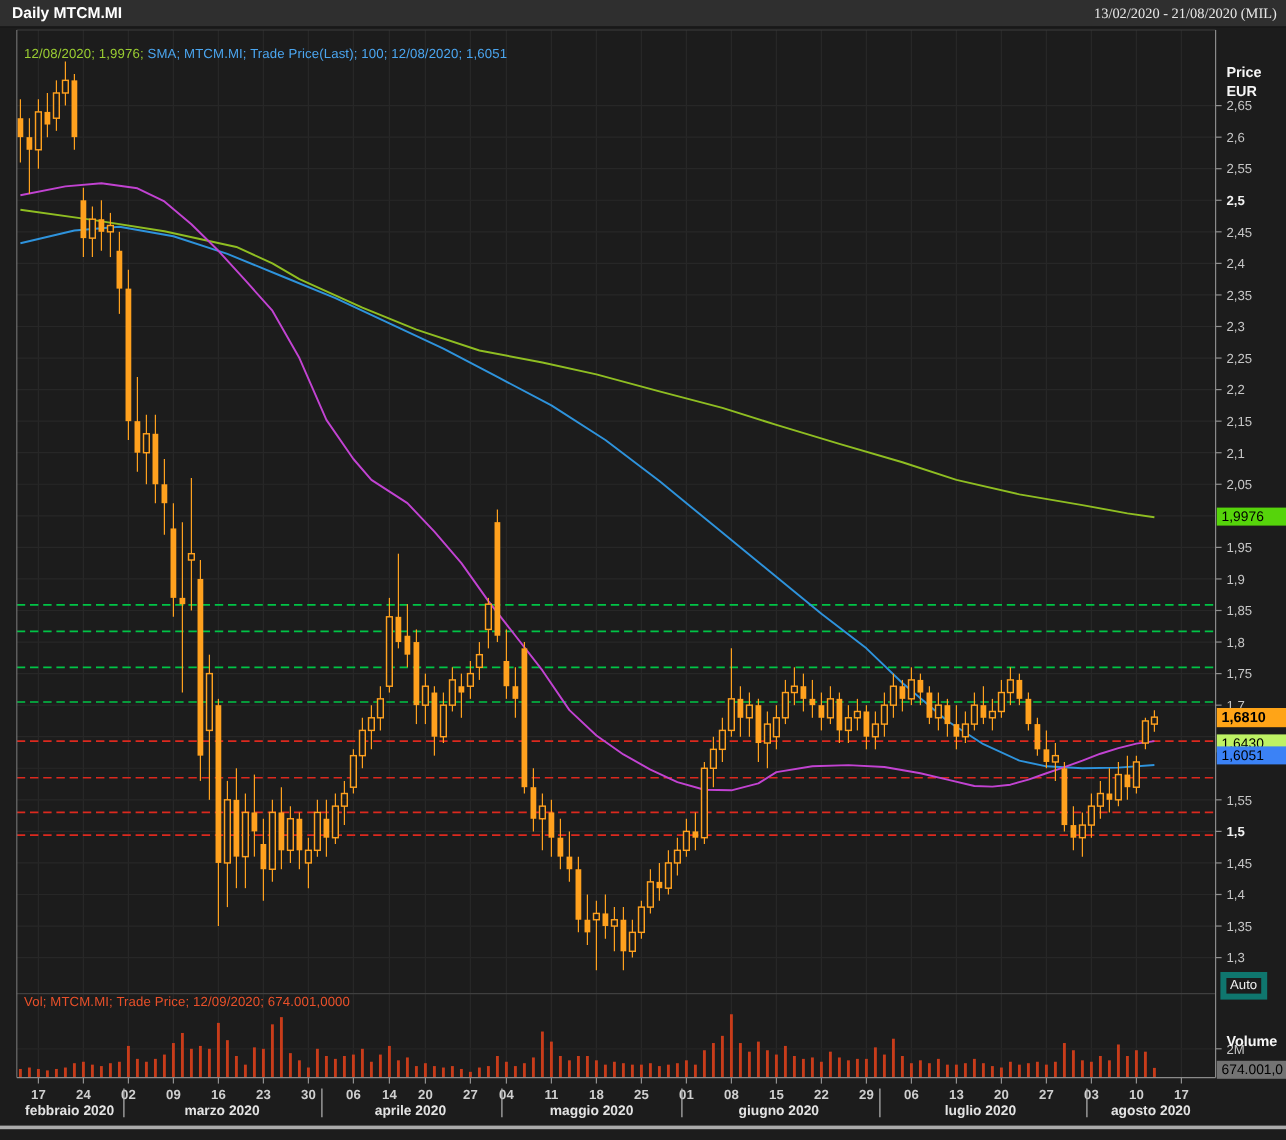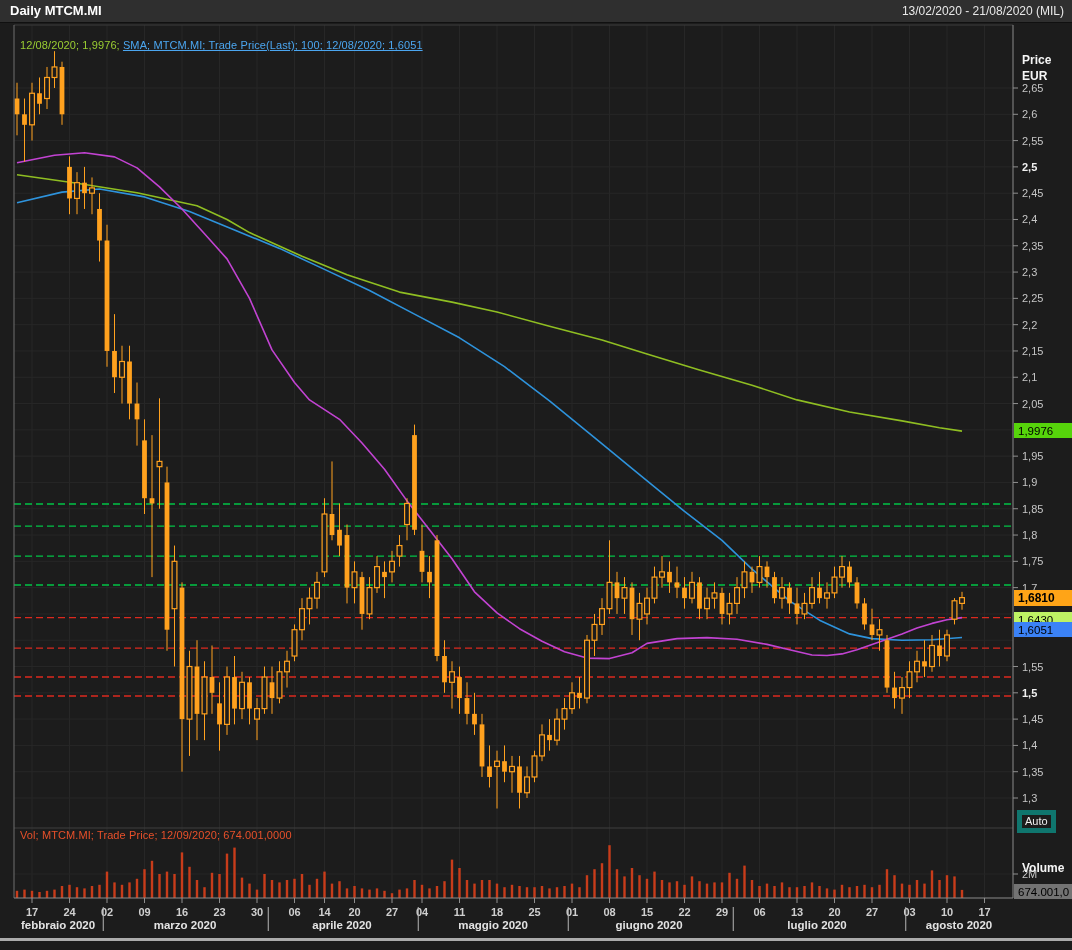--- a/index.html
+++ b/index.html
@@ -3,21 +3,21 @@
 <meta charset="utf-8">
 <style>
   html,body{margin:0;padding:0;background:#161616;}
   body{width:1072px;height:950px;position:relative;overflow:hidden;
        font-family:"Liberation Sans",sans-serif;-webkit-font-smoothing:antialiased;}
   #stage{position:absolute;inset:0;background:#1c1c1c;}
   svg{position:absolute;left:0;top:0;font-family:"Liberation Sans",sans-serif;}
   .titlebar{position:absolute;left:0;top:0;width:1072px;height:22px;background:#2f2f2f;
             border-bottom:1px solid #101010;z-index:5;}
   .titlebar .ttl{position:absolute;left:10px;top:3px;font-size:13px;font-weight:bold;color:#ffffff;}
-  .titlebar .rng{position:absolute;right:8px;top:4px;font-size:12px;color:#e8e8e8;}
+  .titlebar .rng{position:absolute;right:8px;top:4px;font-size:12px;color:#e8e8e8;font-family:Liberation Serif, serif;}
   .legend{position:absolute;left:20px;font-size:11px;white-space:nowrap;z-index:4;letter-spacing:0.1px;}
   .hdr{position:absolute;left:1022px;z-index:4;font-size:12px;font-weight:bold;color:#f5f5f5;line-height:16px;margin-top:19px;}
   .badge{position:absolute;left:1014px;width:68px;z-index:6;color:#000;font-size:11.5px;
          padding-left:4px;box-sizing:border-box;display:flex;align-items:center;}
   .autobtn{position:absolute;left:1017px;top:810px;z-index:6;border:5px solid #0f766e;
            color:#f0f0f0;font-size:11px;line-height:13px;padding:0 3px;background:#1c1c1c;cursor:default;}
 </style>
 </head>
 <body>
 
@@ -597,21 +597,21 @@
       <text x="817" y="929" font-size="11.5" font-weight="bold" fill="#e3e3e3" text-anchor="middle">luglio 2020</text>
       <text x="959" y="929" font-size="11.5" font-weight="bold" fill="#e3e3e3" text-anchor="middle">agosto 2020</text>
       <rect x="0" y="938" width="1072" height="3" fill="#ababab"></rect>
     </svg>
 
   <div class="titlebar">
     <span class="ttl">Daily MTCM.MI</span>
     <span class="rng">13/02/2020 - 21/08/2020 (MIL)</span>
   </div>
 
-  <div class="legend" style="top:39px" id="legend2"><span style="color: rgb(154, 205, 50);">12/08/2020;  1,9976; </span><span style="color: rgb(75, 166, 240); text-decoration: underline;">SMA; MTCM.MI; Trade Price(Last);  100;  12/08/2020;  1,6051</span></div>
+  <div class="legend" style="top:39px" id="legend2"><span style="color: rgb(154, 205, 50);">12/08/2020;  1,9976; </span><span style="color: rgb(75, 166, 240);">SMA; MTCM.MI; Trade Price(Last);  100;  12/08/2020;  1,6051</span></div>
   <div class="legend" style="top:829px" id="legend3"><span style="color: rgb(232, 80, 42);">Vol; MTCM.MI; Trade Price;  12/09/2020; 674.001,0000</span></div>
 
   <div class="hdr" style="top:33px">
     <div>Price</div>
     <div>EUR</div>
   </div>
 
   <div class="hdr" style="top:841px">Volume</div>
 
   <div class="badge" id="b-sma200" style="top:423px;height:15px;background:#56d40b">1,9976</div>

